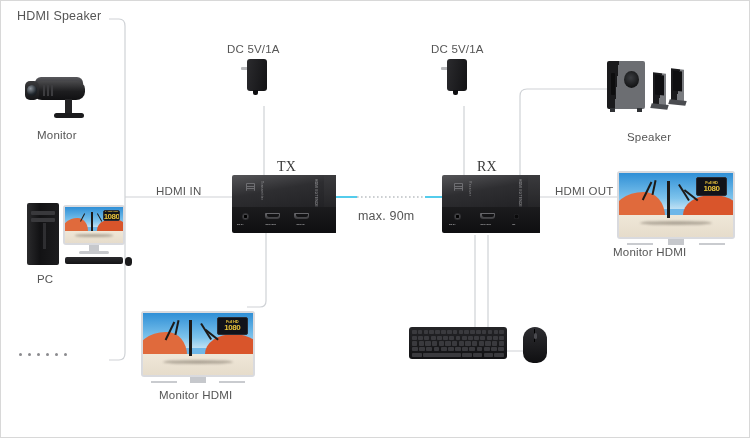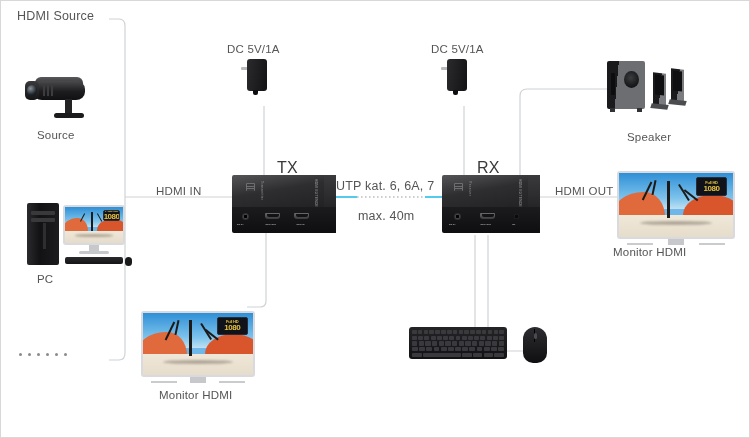--- a/index.html
+++ b/index.html
@@ -1,20 +1,20 @@
 <!DOCTYPE html>
 <html><head>
 <meta charset="utf-8">
 <style>
   html,body{margin:0;padding:0;background:#fff;}
   body{width:750px;height:438px;font-family:"Liberation Sans",sans-serif;color:#444;}
   #diagram{position:relative;width:750px;height:438px;overflow:hidden;background:#ffffff;border:1px solid #d8d8d8;box-sizing:border-box;}
   .lbl{position:absolute;font-size:11.5px;color:#555;white-space:nowrap;letter-spacing:.2px;}
   .lbl.big{font-size:12.5px;}
-  .lbl.dev{font-size:16px;color:#3a3a3a;}
+  .lbl.dev{font-size:14px;color:#3a3a3a;font-family:Liberation Serif, serif;}
   svg.wires{position:absolute;left:0;top:0;width:750px;height:438px;pointer-events:none;}
   .node{position:absolute;}
 
   
   .cam-body{position:absolute;left:12px;top:22px;width:52px;height:19px;background:linear-gradient(180deg,#4a4a4c,#1d1d1f 55%,#101012);border-radius:9px/8px;}
   .cam-lens{position:absolute;left:4px;top:22px;width:14px;height:19px;background:linear-gradient(180deg,#3a3a3c,#151517);border-radius:5px;}
   .cam-glass{position:absolute;left:6px;top:26px;width:10px;height:11px;border-radius:50%;background:radial-gradient(circle at 35% 32%,#8a9199,#20262c 60%,#0a0c0e);}
   .cam-sun{position:absolute;left:14px;top:18px;width:48px;height:10px;background:linear-gradient(180deg,#58585c,#2a2a2d);border-radius:6px 6px 2px 2px;}
   .cam-mount{position:absolute;left:44px;top:40px;width:7px;height:16px;background:#232325;}
   .cam-base{position:absolute;left:33px;top:54px;width:30px;height:5px;background:#1b1b1d;border-radius:3px;}
@@ -109,34 +109,33 @@
       <path d="M487 234 L487 344 Q487 350 494 350 L523 350"></path>
     </g>
 
     <g>
       <path d="M334 196 L356 196" fill="none" stroke="#29c0e8" stroke-width="1.6"></path>
       <path d="M424 196 L446 196" fill="none" stroke="#29c0e8" stroke-width="1.6"></path>
       <path d="M356 196 L424 196" fill="none" stroke="#9aa0a6" stroke-width="1.2" stroke-dasharray="1.6 2.4"></path>
     </g>
   </svg>
 
-  <div class="lbl big" style="left:16px;top:8px;">HDMI Source</div>
-  <div class="lbl" style="left:36px;top:128px;">Source</div>
+  <div class="lbl big" style="left:16px;top:8px;">HDMI Speaker</div>
+  <div class="lbl" style="left:36px;top:128px;">Monitor</div>
   <div class="lbl" style="left:36px;top:272px;">PC</div>
   <div class="lbl" style="left:158px;top:388px;">Monitor HDMI</div>
   <div class="lbl" style="left:612px;top:245px;">Monitor HDMI</div>
   <div class="lbl" style="left:626px;top:130px;">Speaker</div>
   <div class="lbl dev" style="left:276px;top:158px;">TX</div>
   <div class="lbl dev" style="left:476px;top:158px;">RX</div>
   <div class="lbl" style="left:226px;top:42px;">DC 5V/1A</div>
   <div class="lbl" style="left:430px;top:42px;">DC 5V/1A</div>
   <div class="lbl" style="left:155px;top:184px;">HDMI IN</div>
   <div class="lbl" style="left:554px;top:184px;">HDMI OUT</div>
-  <div class="lbl big" style="left:335px;top:178px;">UTP kat. 6, 6A, 7</div>
-  <div class="lbl big" style="left:357px;top:208px;">max. 40m</div>
+  <div class="lbl big" style="left:357px;top:208px;">max. 90m</div>
 
   <div class="dots" style="left:18px;top:352px;">
     <i></i>
       <i></i>
       <i></i>
       <i></i>
       <i></i>
       <i></i>
   </div>
 

